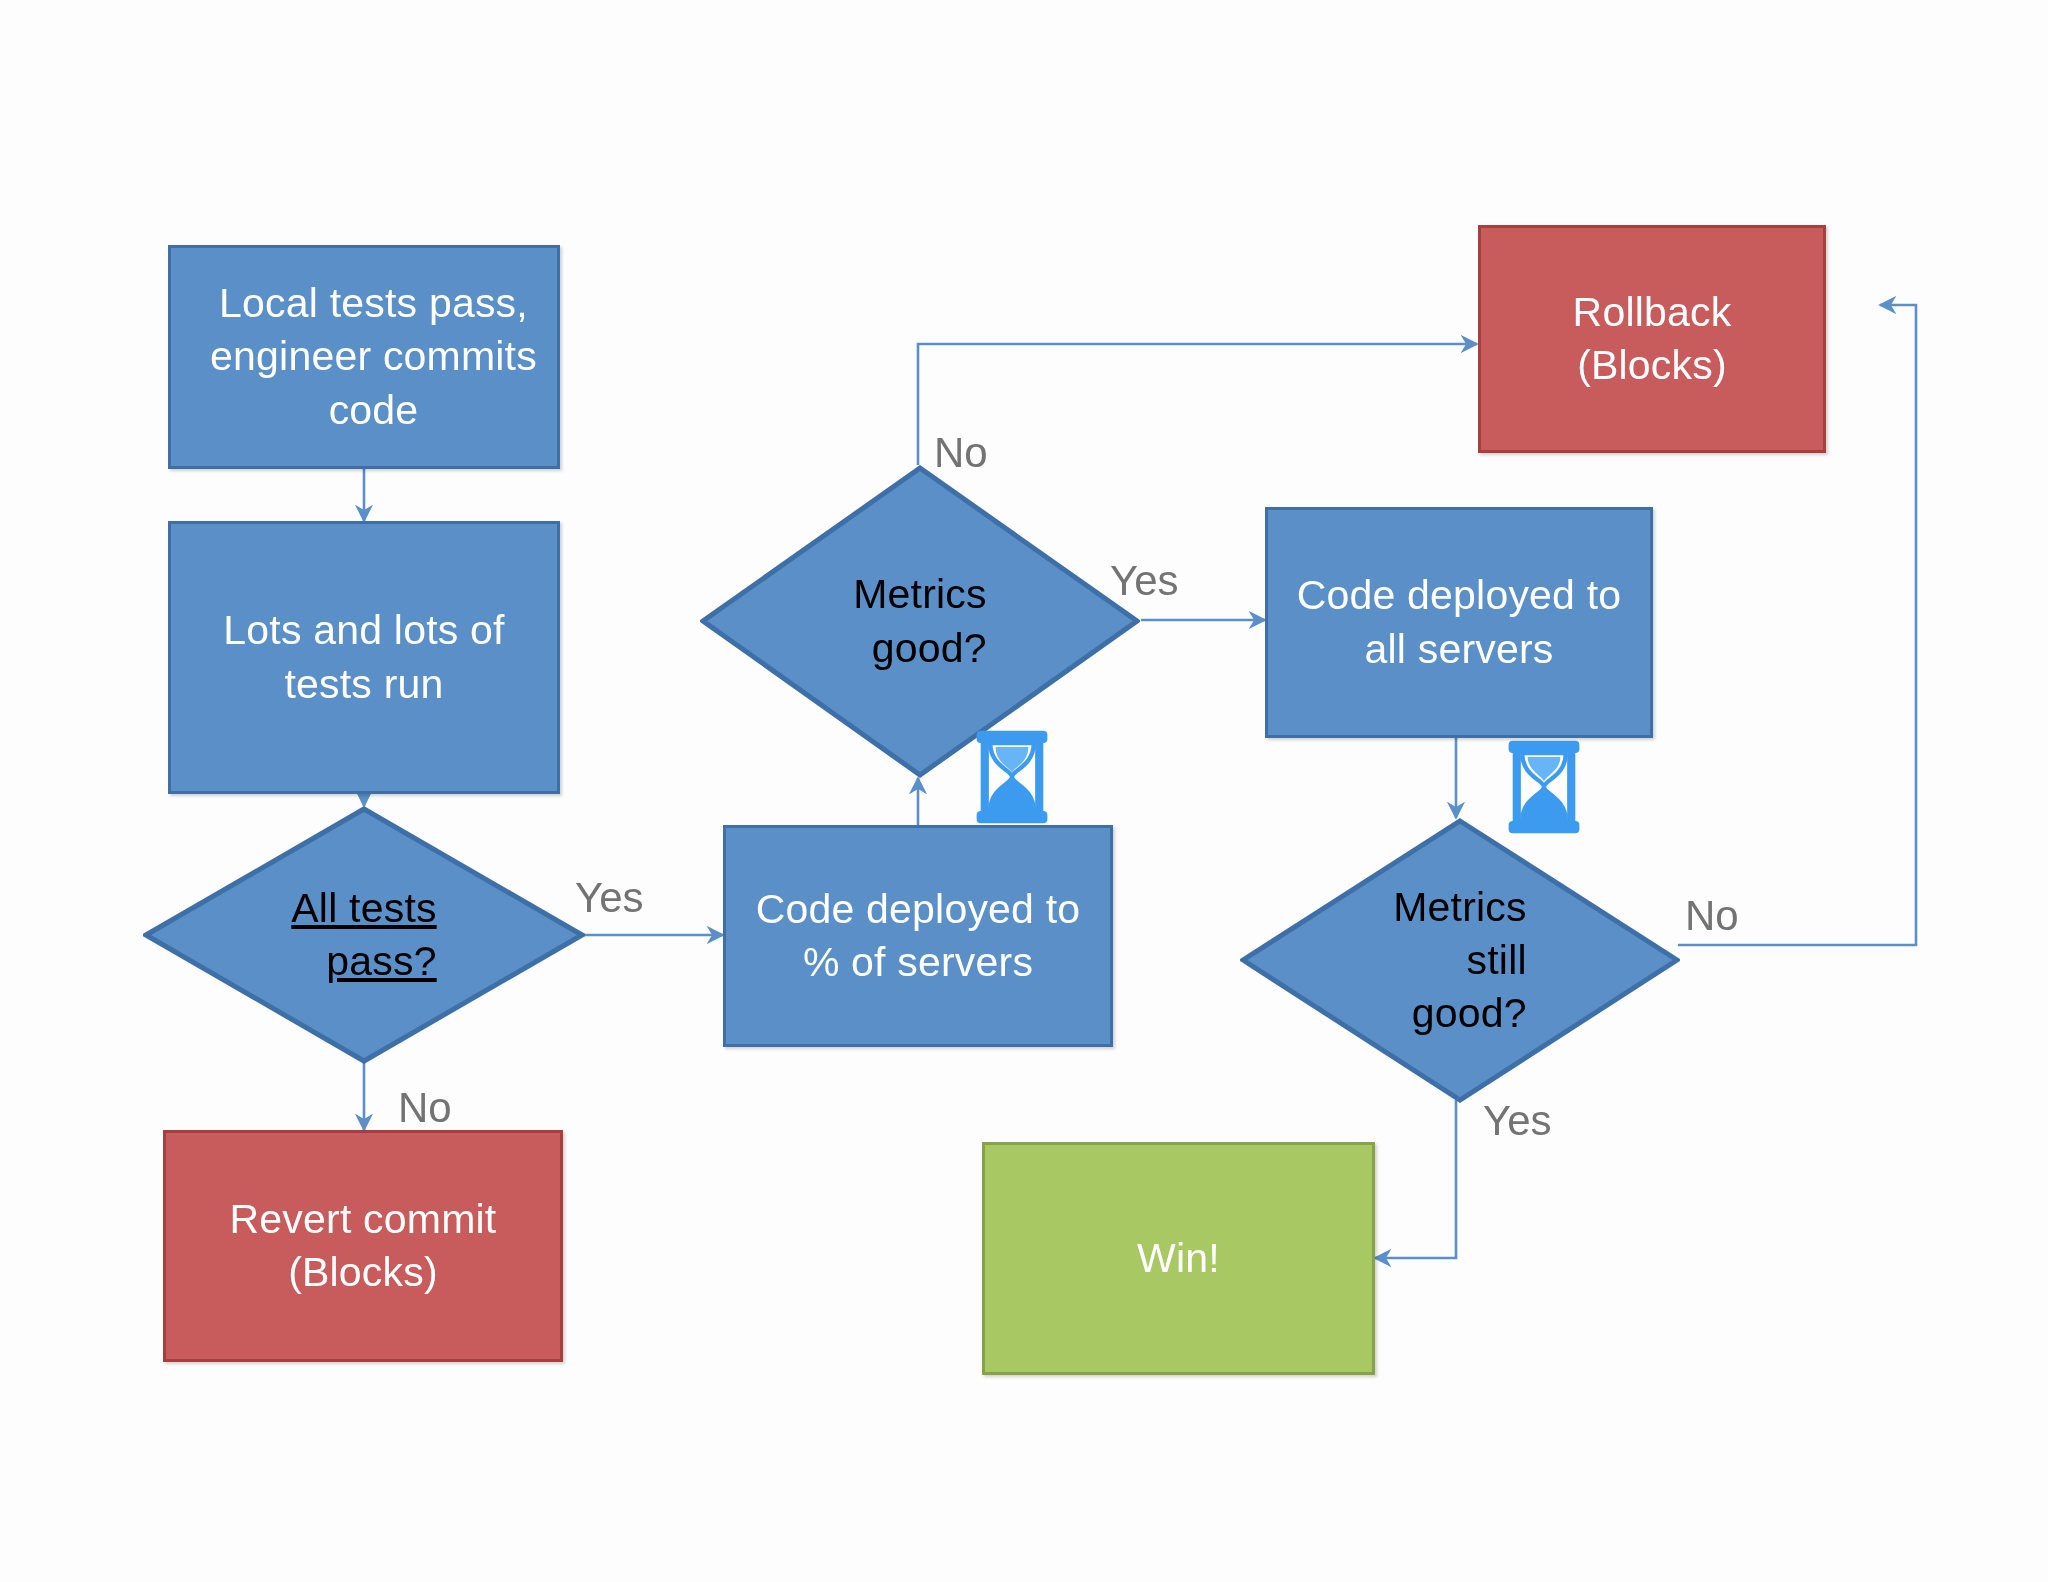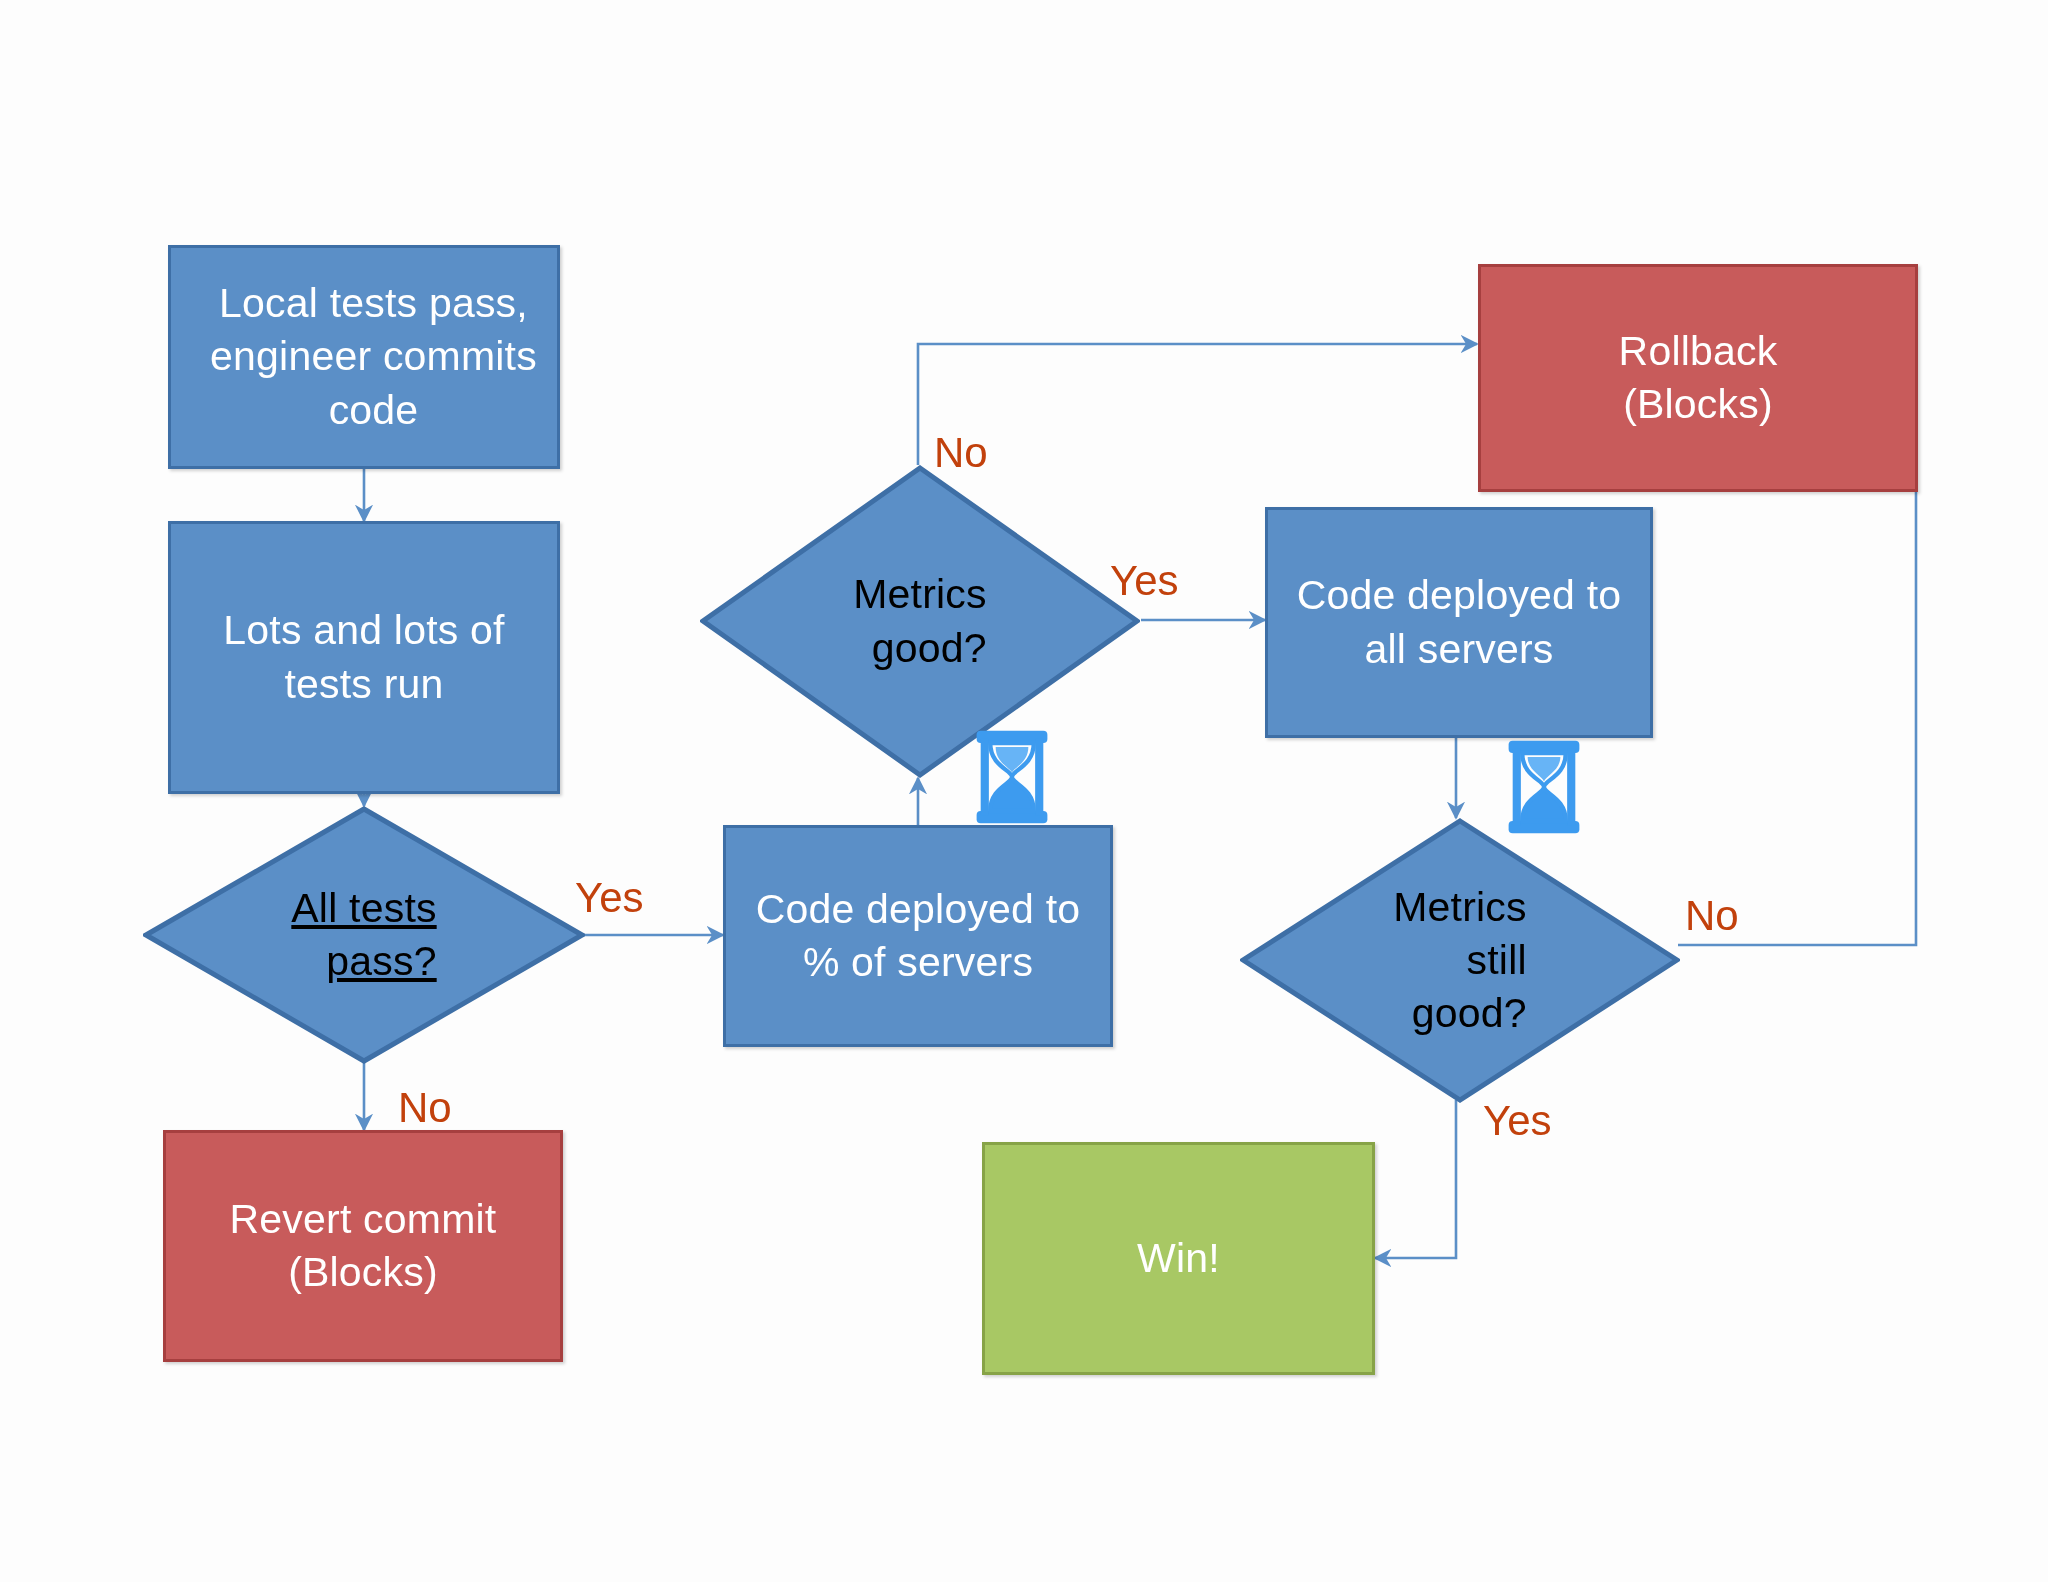--- a/index.html
+++ b/index.html
@@ -66,21 +66,21 @@
     color: #000000;
     text-align: right;
     white-space: pre-line;
     line-height: 1.30;
     font-family: "Liberation Sans", sans-serif;
     letter-spacing: 0.2px;
   }
 
   .edge-label {
     position: absolute;
-    color: #c2410c;
+    color: #737373;
     font-family: "Liberation Sans", sans-serif;
     font-size: 42px;
     line-height: 1;
     white-space: nowrap;
   }
 
   .hourglass {
     position: absolute;
   }
 </style>
@@ -141,21 +141,21 @@
 % of servers</div>
 
   <div class="dec-wrap" style="left:700px; top:465px; width:440px; height:313px;">
     <svg class="dec-shape" viewBox="0 0 440 313" preserveAspectRatio="none" xmlns="http://www.w3.org/2000/svg">
       <polygon points="220,3 437,156 220,310 3,156" fill="#5B8FC7" stroke="#3E6FA6" stroke-width="5"></polygon>
     </svg>
     <div class="dec-label" style="font-size:41px;">Metrics
 good?</div>
   </div>
 
-  <div class="node proc red" style="left:1478px; top:225px; width:440px; height:228px; font-size:41px;margin-top:39px;">Rollback
+  <div class="node proc red" style="left:1478px; top:225px; width:348px; height:228px; font-size:41px;">Rollback
 (Blocks)</div>
 
   <div class="node proc blue" style="left:1265px; top:507px; width:388px; height:231px; font-size:41px;">Code deployed to
 all servers</div>
 
   <div class="dec-wrap" style="left:1240px; top:818px; width:440px; height:285px;">
     <svg class="dec-shape" viewBox="0 0 440 285" preserveAspectRatio="none" xmlns="http://www.w3.org/2000/svg">
       <polygon points="220,3 437,142 220,282 3,142" fill="#5B8FC7" stroke="#3E6FA6" stroke-width="5"></polygon>
     </svg>
     <div class="dec-label" style="font-size:41px;">Metrics

